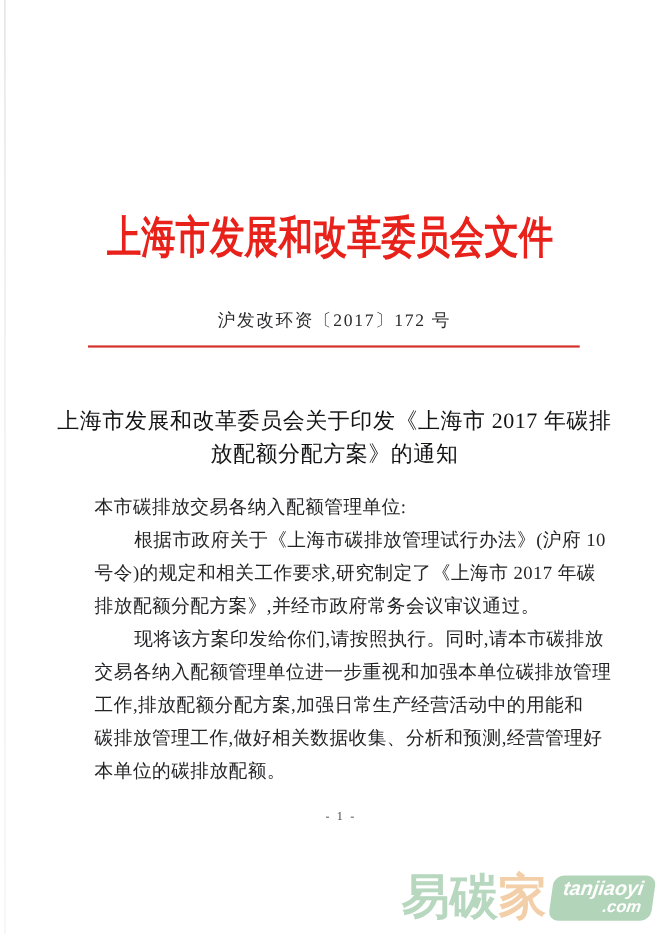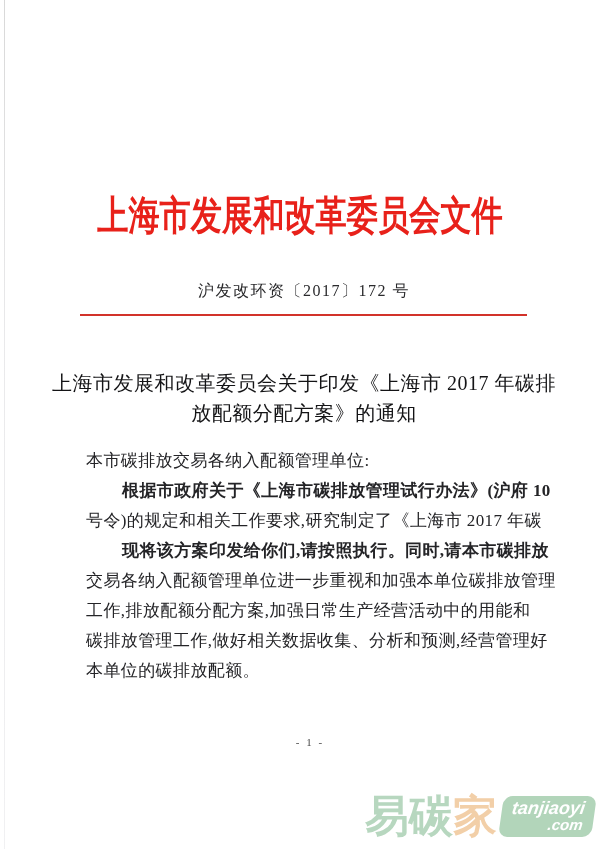--- a/index.html
+++ b/index.html
@@ -43,21 +43,21 @@
   .subject{
     position:absolute;top:368px;left:40px;width:528px;
     text-align:center;font-weight:normal;font-size:20px;line-height:30px;
     color:#141416;letter-spacing:.5px;
   }
   .body-block{
     position:absolute;top:446px;left:86px;width:446px;
     font-size:17px;color:#242427;letter-spacing:.4px;
   }
   .body-line{height:30px;line-height:30px;white-space:nowrap;}
-  .body-line.indent{padding-left:36px;font-weight:bold;}
+  .body-line.indent{padding-left:36px;}
   .page-number{
     position:absolute;top:736px;left:0;width:620px;
     text-align:center;font-size:11px;letter-spacing:2px;color:var(--page-num);
   }
   .watermark{
     position:absolute;right:6px;bottom:8px;
     display:flex;align-items:center;
     font-family:"Liberation Sans","DejaVu Sans",sans-serif;
   }
   .wm-char{
@@ -94,20 +94,21 @@
 
   <div class="subject">
     <div>上海市发展和改革委员会关于印发《上海市 2017 年碳排</div>
     <div>放配额分配方案》的通知</div>
   </div>
 
   <div class="body-block">
     <div class="body-line">本市碳排放交易各纳入配额管理单位:</div>
     <div class="body-line indent">根据市政府关于《上海市碳排放管理试行办法》(沪府 10</div>
     <div class="body-line">号令)的规定和相关工作要求,研究制定了《上海市 2017 年碳</div>
+    <div class="body-line">排放配额分配方案》,并经市政府常务会议审议通过。</div>
     <div class="body-line indent">现将该方案印发给你们,请按照执行。同时,请本市碳排放</div>
     <div class="body-line">交易各纳入配额管理单位进一步重视和加强本单位碳排放管理</div>
     <div class="body-line">工作,排放配额分配方案,加强日常生产经营活动中的用能和</div>
     <div class="body-line">碳排放管理工作,做好相关数据收集、分析和预测,经营管理好</div>
     <div class="body-line">本单位的碳排放配额。</div>
   </div>
 
   <div class="page-number">- 1 -</div>
 
   <div class="watermark">

